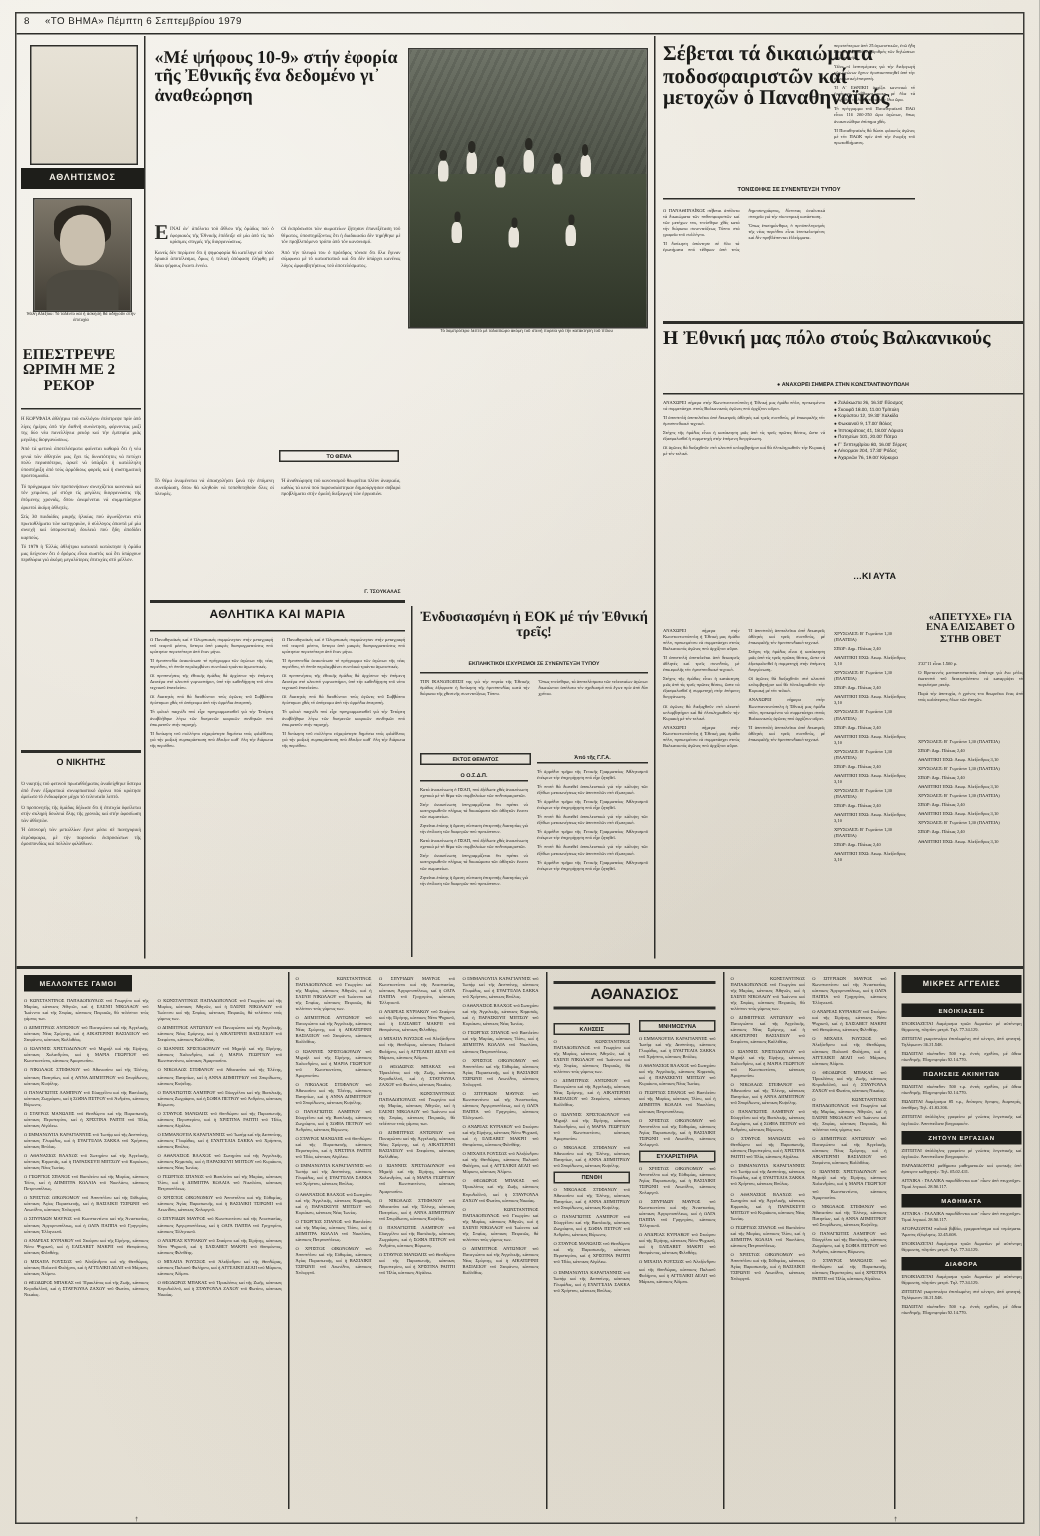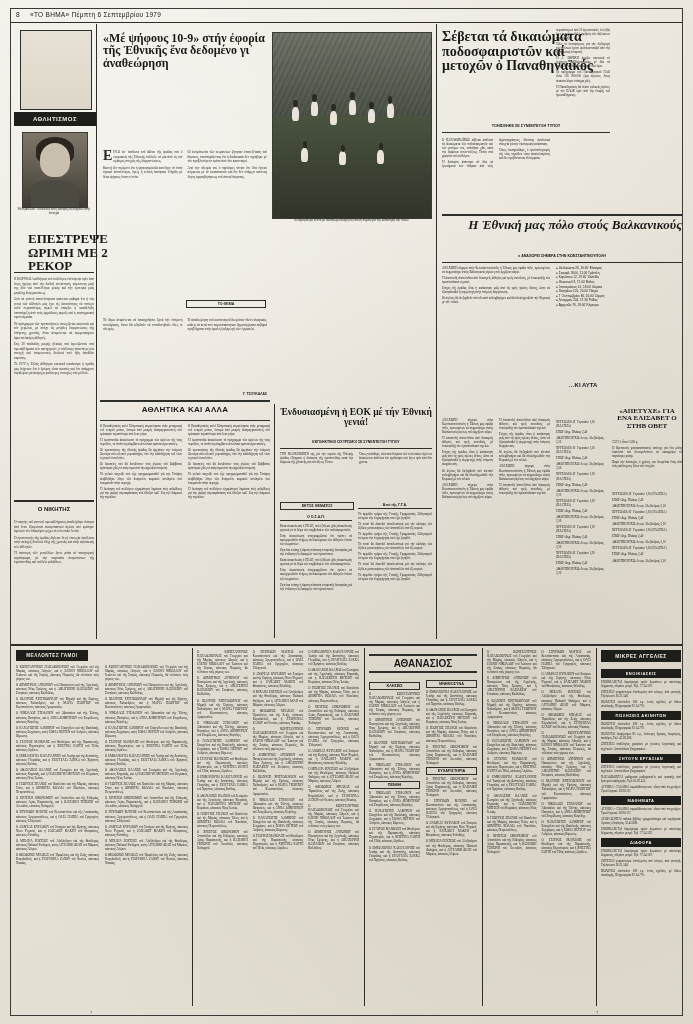--- a/index.html
+++ b/index.html
@@ -180,21 +180,21 @@
 
   <div class="dark-chip" style="position:absolute;left:14px;top:112px;width:82px;height:14px;line-height:14px;font-size:6px;">ΑΘΛΗΤΙΣΜΟΣ</div>
 
   <div class="portrait" style="position:absolute;left:22px;top:132px;width:64px;height:74px;">
     <div class="hair"></div>
       <div class="face"></div>
       <div class="body"></div>
   </div>
   <div class="caption" style="position:absolute;left:14px;top:208px;width:80px;">Έλλη Αλεξίου: Τό ταλέντο καί ή ἄσκηση θά ὁδηγοῦν στήν ἐπιτυχία</div>
 
-  <div class="head-serif" style="position:absolute;left:28px;top:232px;width:80px;font-size:13px;">ΕΠΕΣΤΡΕΨΕ ΩΡΙΜΗ ΜΕ 2 ΡΕΚΟΡ</div>
+  <div class="head-serif" style="position:absolute;left:6px;top:232px;width:80px;font-size:10px;text-align:center;">ΕΠΕΣΤΡΕΨΕ ΩΡΙΜΗ ΜΕ 2 ΡΕΚΟΡ</div>
 
   <div class="rule" style="left:14px;top:272px;width:80px;height:1px;"></div>
 
   <div class="col-text" id="left-body" style="position:absolute;left:14px;top:277px;width:80px;height:218px;">
       <p>Η ΚΟΡΥΦΑΙΑ ἀθλήτρια τοῦ συλλόγου ἐπέστρεψε πρίν ἀπό λίγες ἡμέρες ἀπό τήν διεθνῆ συνάντηση, φέρνοντας μαζί της δύο νέα πανελλήνια ρεκόρ καί τήν ἐμπειρία μιᾶς μεγάλης διοργανώσεως.</p>
       <p>Ἀπό τά φετινά ἀποτελέσματα φαίνεται καθαρά ὅτι ἡ νέα γενιά τῶν ἀθλητῶν μας ἔχει τίς δυνατότητες νά πετύχει πολύ περισσότερα, ἀρκεῖ νά ὑπάρξει ἡ κατάλληλη ὑποστήριξη ἀπό τούς ἁρμόδιους φορεῖς καί ἡ συστηματική προετοιμασία.</p>
       <p>Τό πρόγραμμα τῶν προπονήσεων συνεχίζεται κανονικά καί τόν χειμῶνα, μέ στόχο τίς μεγάλες διοργανώσεις τῆς ἑπόμενης χρονιᾶς, ὅπου ἀναμένεται νά συμμετάσχουν ἀρκετοί ἀκόμη ἀθλητές.</p>
       <p>Στίς 30 παιδιάδες μικρῆς ἡλικίας πού ἀγωνίζονται στά πρωταθλήματα τῶν κατηγοριῶν, ὁ σύλλογος ἀπαντᾶ μέ μία συνεχῆ καί ὑπομονετική δουλειά πού ἤδη ἀποδίδει καρπούς.</p>
       <p>Τό 1979 ἡ Ἑλλάς ἀθλήτρια κατακτᾶ κατάκτησε ἡ ὁμάδα μας δείχνουν ὅτι ὁ δρόμος εἶναι σωστός καί ὅτι ὑπάρχουν περιθώρια γιά ἀκόμη μεγαλύτερες ἐπιτυχίες στό μέλλον.</p>
     </div>
@@ -232,39 +232,39 @@
 
   <div class="sub-chip" style="position:absolute;left:186px;top:298px;width:78px;">ΤΟ ΘΕΜΑ</div>
 
   <div class="col-text" id="main-body-2" style="position:absolute;left:103px;top:318px;width:164px;height:72px;column-count:2;">
       <p>Τό θέμα ἀναμένεται νά ἀπασχολήσει ξανά τήν ἑπόμενη συνεδρίαση, ὅπου θά κληθοῦν νά τοποθετηθοῦν ὅλες οἱ πλευρές.</p>
       <p>Ἡ ἀναθεώρηση τοῦ κανονισμοῦ θεωρεῖται πλέον ἀναγκαία, καθώς τά κενά πού παρουσιάστηκαν δημιούργησαν σοβαρά προβλήματα στήν ὁμαλή διεξαγωγή τῶν ἐργασιῶν.</p>
     </div>
   <div style="position:absolute;left:103px;top:392px;width:164px;font-size:3.4px;text-align:right;font-family:'Liberation Sans',sans-serif;font-weight:bold;">Γ. ΤΣΟΥΚΑΛΑΣ</div>
 
   <div class="rule" style="left:100px;top:400px;width:170px;height:2px;"></div>
-  <div class="cls-title" style="position:absolute;left:100px;top:404px;width:170px;font-size:8px;border:none;">ΑΘΛΗΤΙΚΑ ΚΑΙ ΑΛΛΑ</div>
+  <div class="cls-title" style="position:absolute;left:100px;top:404px;width:170px;font-size:8px;border:none;">ΑΘΛΗΤΙΚΑ ΚΑΙ ΜΑΡΙΑ</div>
   <div class="rule" style="left:100px;top:420px;width:170px;height:1px;"></div>
   <div class="tiny" id="secondary-body" style="position:absolute;left:100px;top:424px;width:170px;height:212px;column-count:2;column-gap:6px;">
       <p>Ο Παναθηναϊκός καί ὁ Ὀλυμπιακός συμφώνησαν στήν μεταγραφή τοῦ νεαροῦ μέσου, ὕστερα ἀπό μακρές διαπραγματεύσεις πού κράτησαν περισσότερο ἀπό ἕναν μήνα.</p>
       <p>Ἡ ὁμοσπονδία ἀνακοίνωσε τό πρόγραμμα τῶν ἀγώνων τῆς νέας περιόδου, τό ὁποῖο περιλαμβάνει συνολικά τριάντα ἀγωνιστικές.</p>
       <p>Οἱ προπονήσεις τῆς ἐθνικῆς ὁμάδας θά ἀρχίσουν τήν ἑπόμενη Δευτέρα στό κλειστό γυμναστήριο, ὑπό τήν καθοδήγηση τοῦ νέου τεχνικοῦ ἐπιτελείου.</p>
       <p>Οἱ διαιτητές πού θά διευθύνουν τούς ἀγῶνες τοῦ Σαββάτου ὁρίστηκαν χθές τό ἀπόγευμα ἀπό τήν ἁρμόδια ἐπιτροπή.</p>
       <p>Τό φιλικό παιχνίδι πού εἶχε προγραμματισθεῖ γιά τήν Τετάρτη ἀναβλήθηκε λόγω τῶν δυσμενῶν καιρικῶν συνθηκῶν πού ἐπικρατοῦν στήν περιοχή.</p>
       <p>Ἡ διοίκηση τοῦ συλλόγου εὐχαρίστησε δημόσια τούς φιλάθλους γιά τήν μαζική συμπαράσταση πού ἔδειξαν καθ᾽ ὅλη τήν διάρκεια τῆς περιόδου.</p>
       <p>Ο Παναθηναϊκός καί ὁ Ὀλυμπιακός συμφώνησαν στήν μεταγραφή τοῦ νεαροῦ μέσου, ὕστερα ἀπό μακρές διαπραγματεύσεις πού κράτησαν περισσότερο ἀπό ἕναν μήνα.</p>
       <p>Ἡ ὁμοσπονδία ἀνακοίνωσε τό πρόγραμμα τῶν ἀγώνων τῆς νέας περιόδου, τό ὁποῖο περιλαμβάνει συνολικά τριάντα ἀγωνιστικές.</p>
       <p>Οἱ προπονήσεις τῆς ἐθνικῆς ὁμάδας θά ἀρχίσουν τήν ἑπόμενη Δευτέρα στό κλειστό γυμναστήριο, ὑπό τήν καθοδήγηση τοῦ νέου τεχνικοῦ ἐπιτελείου.</p>
       <p>Οἱ διαιτητές πού θά διευθύνουν τούς ἀγῶνες τοῦ Σαββάτου ὁρίστηκαν χθές τό ἀπόγευμα ἀπό τήν ἁρμόδια ἐπιτροπή.</p>
       <p>Τό φιλικό παιχνίδι πού εἶχε προγραμματισθεῖ γιά τήν Τετάρτη ἀναβλήθηκε λόγω τῶν δυσμενῶν καιρικῶν συνθηκῶν πού ἐπικρατοῦν στήν περιοχή.</p>
       <p>Ἡ διοίκηση τοῦ συλλόγου εὐχαρίστησε δημόσια τούς φιλάθλους γιά τήν μαζική συμπαράσταση πού ἔδειξαν καθ᾽ ὅλη τήν διάρκεια τῆς περιόδου.</p>
     </div>
 
   <div class="rule" style="left:274px;top:404px;width:1px;height:234px;"></div>
-  <div class="head-serif" style="position:absolute;left:280px;top:408px;width:152px;font-size:9.5px;text-align:center;">Ἐνδυσιασμένη ἡ ΕΟΚ μέ τήν Ἐθνική γενιά!</div>
+  <div class="head-serif" style="position:absolute;left:280px;top:408px;width:152px;font-size:9.5px;text-align:center;">Ἐνδυσιασμένη ἡ ΕΟΚ μέ τήν Ἐθνική τρεῖς!</div>
   <div class="bullet-line" style="position:absolute;left:280px;top:440px;width:152px;font-size:3.5px;">ΕΚΠΛΗΚΤΙΚΟΙ ΙΣΧΥΡΙΣΜΟΙ ΣΕ ΣΥΝΕΝΤΕΥΞΗ ΤΥΠΟΥ</div>
   <div class="rule" style="left:280px;top:448px;width:152px;height:1px;"></div>
   <div class="tiny" id="ent-body" style="position:absolute;left:280px;top:452px;width:152px;height:62px;column-count:2;column-gap:6px;">
       <p>ΤΗΝ ΙΚΑΝΟΠΟΙΗΣΗ της γιά τήν πορεία τῆς Ἐθνικῆς ὁμάδας ἐξέφρασε ἡ διοίκηση τῆς ὁμοσπονδίας κατά τήν διάρκεια τῆς χθεσινῆς συνεντεύξεως Τύπου.</p>
       <p>Ὅπως τονίσθηκε, τά ἀποτελέσματα τῶν τελευταίων ἀγώνων δικαιώνουν ἀπόλυτα τόν σχεδιασμό πού ἔγινε πρίν ἀπό δύο χρόνια.</p>
     </div>
 
   <div class="sub-chip" style="position:absolute;left:280px;top:500px;width:72px;">ΕΚΤΟΣ ΘΕΜΑΤΟΣ</div>
   <div class="sub-chip" style="position:absolute;left:280px;top:512px;width:72px;border:none;border-bottom:1px solid #2e2e2a;">Ο Ο.Σ.Δ.Π.</div>
   <div class="tiny" id="off-topic-body" style="position:absolute;left:280px;top:524px;width:72px;height:110px;">
@@ -300,21 +300,21 @@
     </div>
   <div class="tiny" id="right-side-body" style="position:absolute;left:556px;top:28px;width:54px;height:182px;">
       <p>περισσότερων ἀπό 25 ἀγωνιστικῶν, ἐνῶ ἤδη ἔχει συμπληρωθεῖ ὁ ἀριθμός τῶν δηλώσεων συμμετοχῆς.</p>
       <p>Ὅλες οἱ λεπτομέρειες γιά τήν διεξαγωγή τῶν ἀγώνων ἔχουν ὁριστικοποιηθεῖ ἀπό τήν ὀργανωτική ἐπιτροπή.</p>
       <p>Ἡ Α᾽ ΕΘΝΙΚΗ ἀρχίζει κανονικά τό ἐρχόμενο Σαββατοκύριακο μέ ὅλα τά παιχνίδια νά διεξάγονται τήν ἴδια ὥρα.</p>
       <p>Τό πρόγραμμα τοῦ Παναθηναϊκοῦ ΠΑΟ εἶναι 116 200-250 ὥρα ἀγώνων, ὅπως ἀνακοινώθηκε ἐπίσημα χθές.</p>
       <p>Ἡ Παναθηναϊκός θά δώσει φιλικούς ἀγῶνες μέ τόν ΠΑΟΚ πρίν ἀπό τήν ἔναρξη τοῦ πρωταθλήματος.</p>
     </div>
 
   <div class="rule" style="left:442px;top:214px;width:240px;height:2px;"></div>
-  <div class="head-serif" style="position:absolute;left:442px;top:218px;width:240px;font-size:13px;text-align:right;font-style:italic;">Η Ἐθνική μας πόλο στούς Βαλκανικούς</div>
+  <div class="head-serif" style="position:absolute;left:442px;top:218px;width:240px;font-size:13px;text-align:left;">Η Ἐθνική μας πόλο στούς Βαλκανικούς</div>
   <div class="bullet-line" style="position:absolute;left:442px;top:254px;width:240px;font-size:3.6px;">
     <span>●</span>
     <span>ΑΝΑΧΩΡΕΙ ΣΗΜΕΡΑ ΣΤΗΝ ΚΩΝΣΤΑΝΤΙΝΟΥΠΟΛΗ</span>
   </div>
   <div class="rule" style="left:442px;top:262px;width:240px;height:1px;"></div>
 
   <div class="tiny" id="polo-body" style="position:absolute;left:442px;top:266px;width:108px;height:150px;">
       <p>ΑΝΑΧΩΡΕΙ σήμερα στήν Κωνσταντινούπολη ἡ Ἐθνική μας ὁμάδα πόλο, προκειμένου νά συμμετάσχει στούς Βαλκανικούς ἀγῶνες πού ἀρχίζουν αὔριο.</p>
       <p>Ἡ ἀποστολή ἀποτελεῖται ἀπό δεκατρεῖς ἀθλητές καί τρεῖς συνοδούς, μέ ἐπικεφαλῆς τόν ὁμοσπονδιακό τεχνικό.</p>
       <p>Στόχος τῆς ὁμάδας εἶναι ἡ κατάκτηση μιᾶς ἀπό τίς τρεῖς πρῶτες θέσεις, ὥστε νά ἐξασφαλισθεῖ ἡ συμμετοχή στήν ἑπόμενη διοργάνωση.</p>

